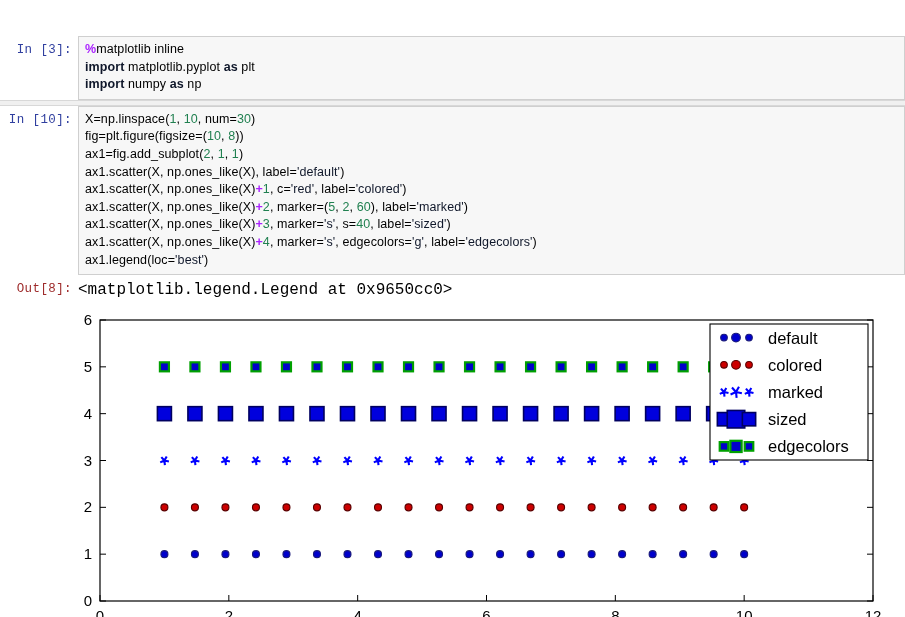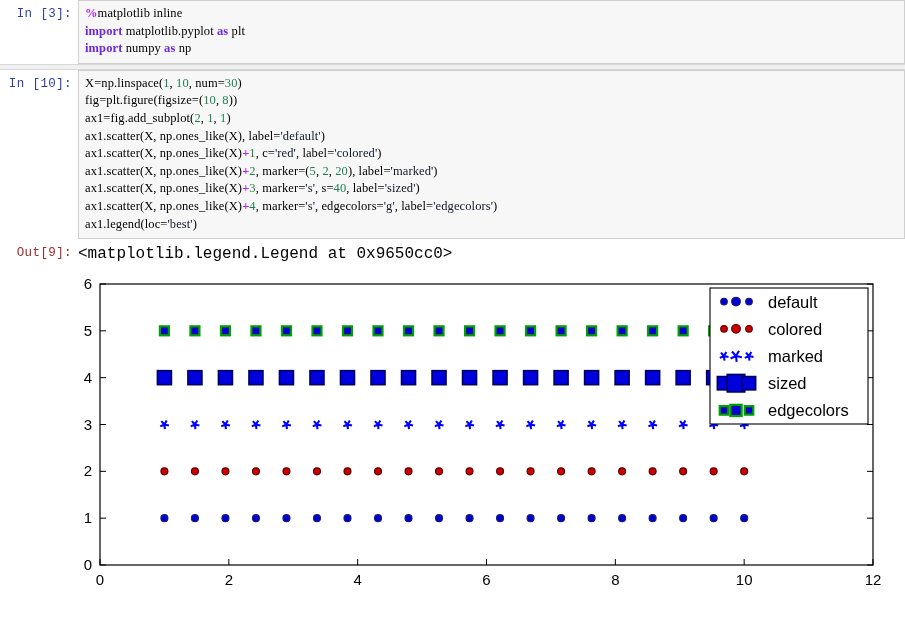--- a/index.html
+++ b/index.html
@@ -2,42 +2,42 @@
 <html><head>
 <meta charset="utf-8">
 <style>
   html, body {
     margin: 0; padding: 0;
     background: #ffffff;
     width: 905px; height: 617px;
     overflow: hidden;
     font-family: "Liberation Serif", serif;
   }
-  .notebook { position: relative; width: 905px; height: 461px; }
+  .notebook { position: relative; width: 905px; height: 461px; margin-top: 36px; }
 
   
   .cell { display: flex; align-items: flex-start; width: 905px; }
   .prompt {
     width: 72px; min-width: 72px; text-align: right;
     padding-right: 6px; padding-top: 7px;
     font-family: "Liberation Mono", monospace;
     font-size: 12.5px; color: #303F9F; white-space: nowrap;
     letter-spacing: 0.4px;
   }
   .prompt.out { color: #9E2B2B; }
   .input-area {
     flex: 1;
     background: #f7f7f7;
     border: 1px solid #cfcfcf;
     padding: 4px 6px 5px 6px;
     margin-right: 0px;
     box-sizing: border-box;
   }
   .code {
-    font-family: Liberation Serif, serif;
+    font-family: Liberation Sans, sans-serif;
     font-size: 12.5px;
     line-height: 17.6px;
     color: #000000;
     white-space: pre;
     letter-spacing: 0.1px;
   }
   .out-text {
     padding-top: 6px;
     font-family: "Liberation Mono", monospace;
     font-size: 16px; color: #000;
@@ -45,21 +45,21 @@
   }
   .divider {
     height: 6px; width: 905px;
     background: #f0f0f0;
     border-top: 1px solid #d8d8d8;
     border-bottom: 1px solid #d8d8d8;
     box-sizing: border-box;
   }
 
   
-  .k  { color: #6d28d9; font-weight: bold; }      
+  .k  { color: #0f172a; font-weight: bold; }      
   .m  { color: #AA22FF; font-weight: bold; }      
   .num{ color: #208050; }                          
   .s  { color: #0f172a; }                          
   .op { color: #AA22FF; font-weight: bold; }
 
   
   .figure-wrap { position: relative; width: 905px; height: 340px; }
   svg.figure { display: block; }
 </style>
 </head>
@@ -79,29 +79,29 @@
   <div class="divider"></div>
 
   <div class="cell">
     <div class="prompt">In  [10]:</div>
     <div class="input-area">
       <div class="code">X=np.linspace(<span class="num">1</span>, <span class="num">10</span>, num=<span class="num">30</span>)</div>
       <div class="code">fig=plt.figure(figsize=(<span class="num">10</span>, <span class="num">8</span>))</div>
       <div class="code">ax1=fig.add_subplot(<span class="num">2</span>, <span class="num">1</span>, <span class="num">1</span>)</div>
       <div class="code">ax1.scatter(X, np.ones_like(X), label=<span class="s">'default'</span>)</div>
       <div class="code">ax1.scatter(X, np.ones_like(X)<span class="op">+</span><span class="num">1</span>, c=<span class="s">'red'</span>, label=<span class="s">'colored'</span>)</div>
-      <div class="code">ax1.scatter(X, np.ones_like(X)<span class="op">+</span><span class="num">2</span>, marker=(<span class="num">5</span>, <span class="num">2</span>, <span class="num">20</span>), label=<span class="s">'marked'</span>)</div>
+      <div class="code">ax1.scatter(X, np.ones_like(X)<span class="op">+</span><span class="num">2</span>, marker=(<span class="num">5</span>, <span class="num">2</span>, <span class="num">60</span>), label=<span class="s">'marked'</span>)</div>
       <div class="code">ax1.scatter(X, np.ones_like(X)<span class="op">+</span><span class="num">3</span>, marker=<span class="s">'s'</span>, s=<span class="num">40</span>, label=<span class="s">'sized'</span>)</div>
       <div class="code">ax1.scatter(X, np.ones_like(X)<span class="op">+</span><span class="num">4</span>, marker=<span class="s">'s'</span>, edgecolors=<span class="s">'g'</span>, label=<span class="s">'edgecolors'</span>)</div>
       <div class="code">ax1.legend(loc=<span class="s">'best'</span>)</div>
     </div>
   </div>
 
   <div class="cell">
-    <div class="prompt out">Out[9]:</div>
+    <div class="prompt out">Out[8]:</div>
     <div class="out-text">&lt;matplotlib.legend.Legend at 0x9650cc0&gt;</div>
   </div>
 
   <div class="figure-wrap">
     <svg class="figure" id="fig" width="905" height="340" viewBox="0 0 905 340">
         <rect x="100" y="21" width="773" height="281" fill="#ffffff"></rect>
         <line x1="100" y1="302" x2="100" y2="296" stroke="#000" stroke-width="1"></line>
         <text x="100" y="322" text-anchor="middle" font-family="&quot;Liberation Sans&quot;, sans-serif" font-size="15" fill="#000">0</text>
         <line x1="228.83333333333331" y1="302" x2="228.83333333333331" y2="296" stroke="#000" stroke-width="1"></line>
         <text x="228.83333333333331" y="322" text-anchor="middle" font-family="&quot;Liberation Sans&quot;, sans-serif" font-size="15" fill="#000">2</text>

